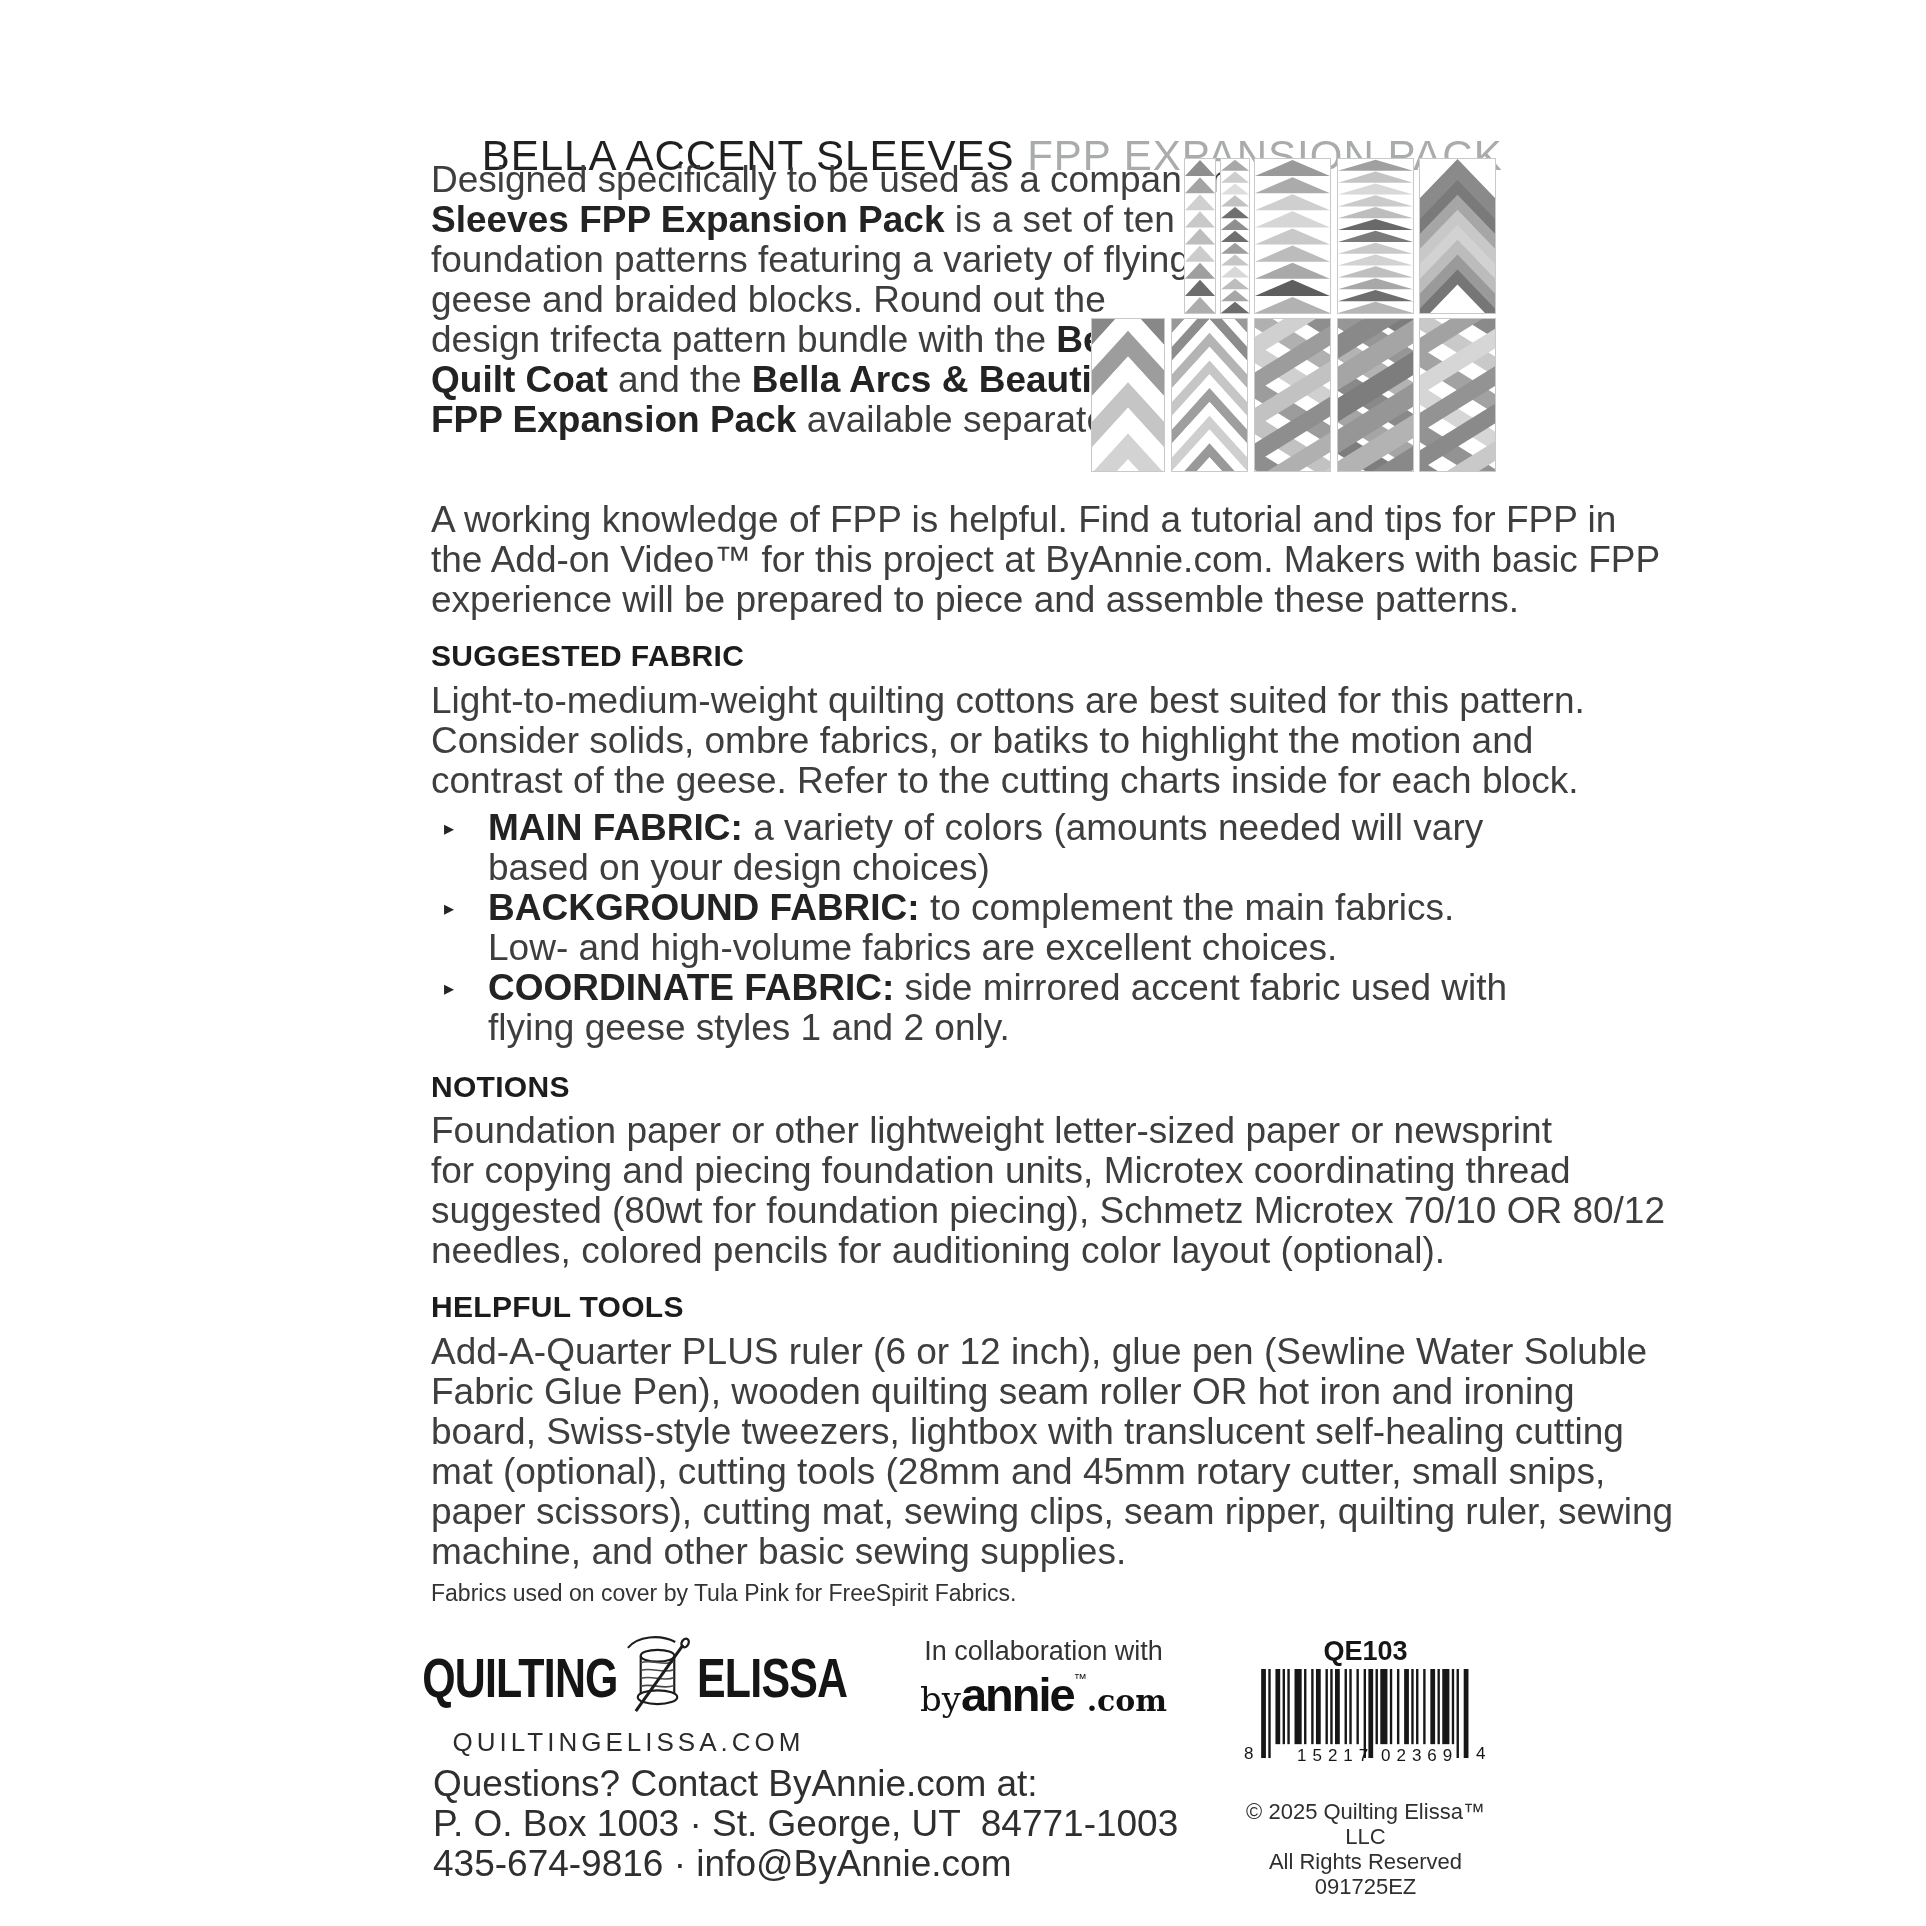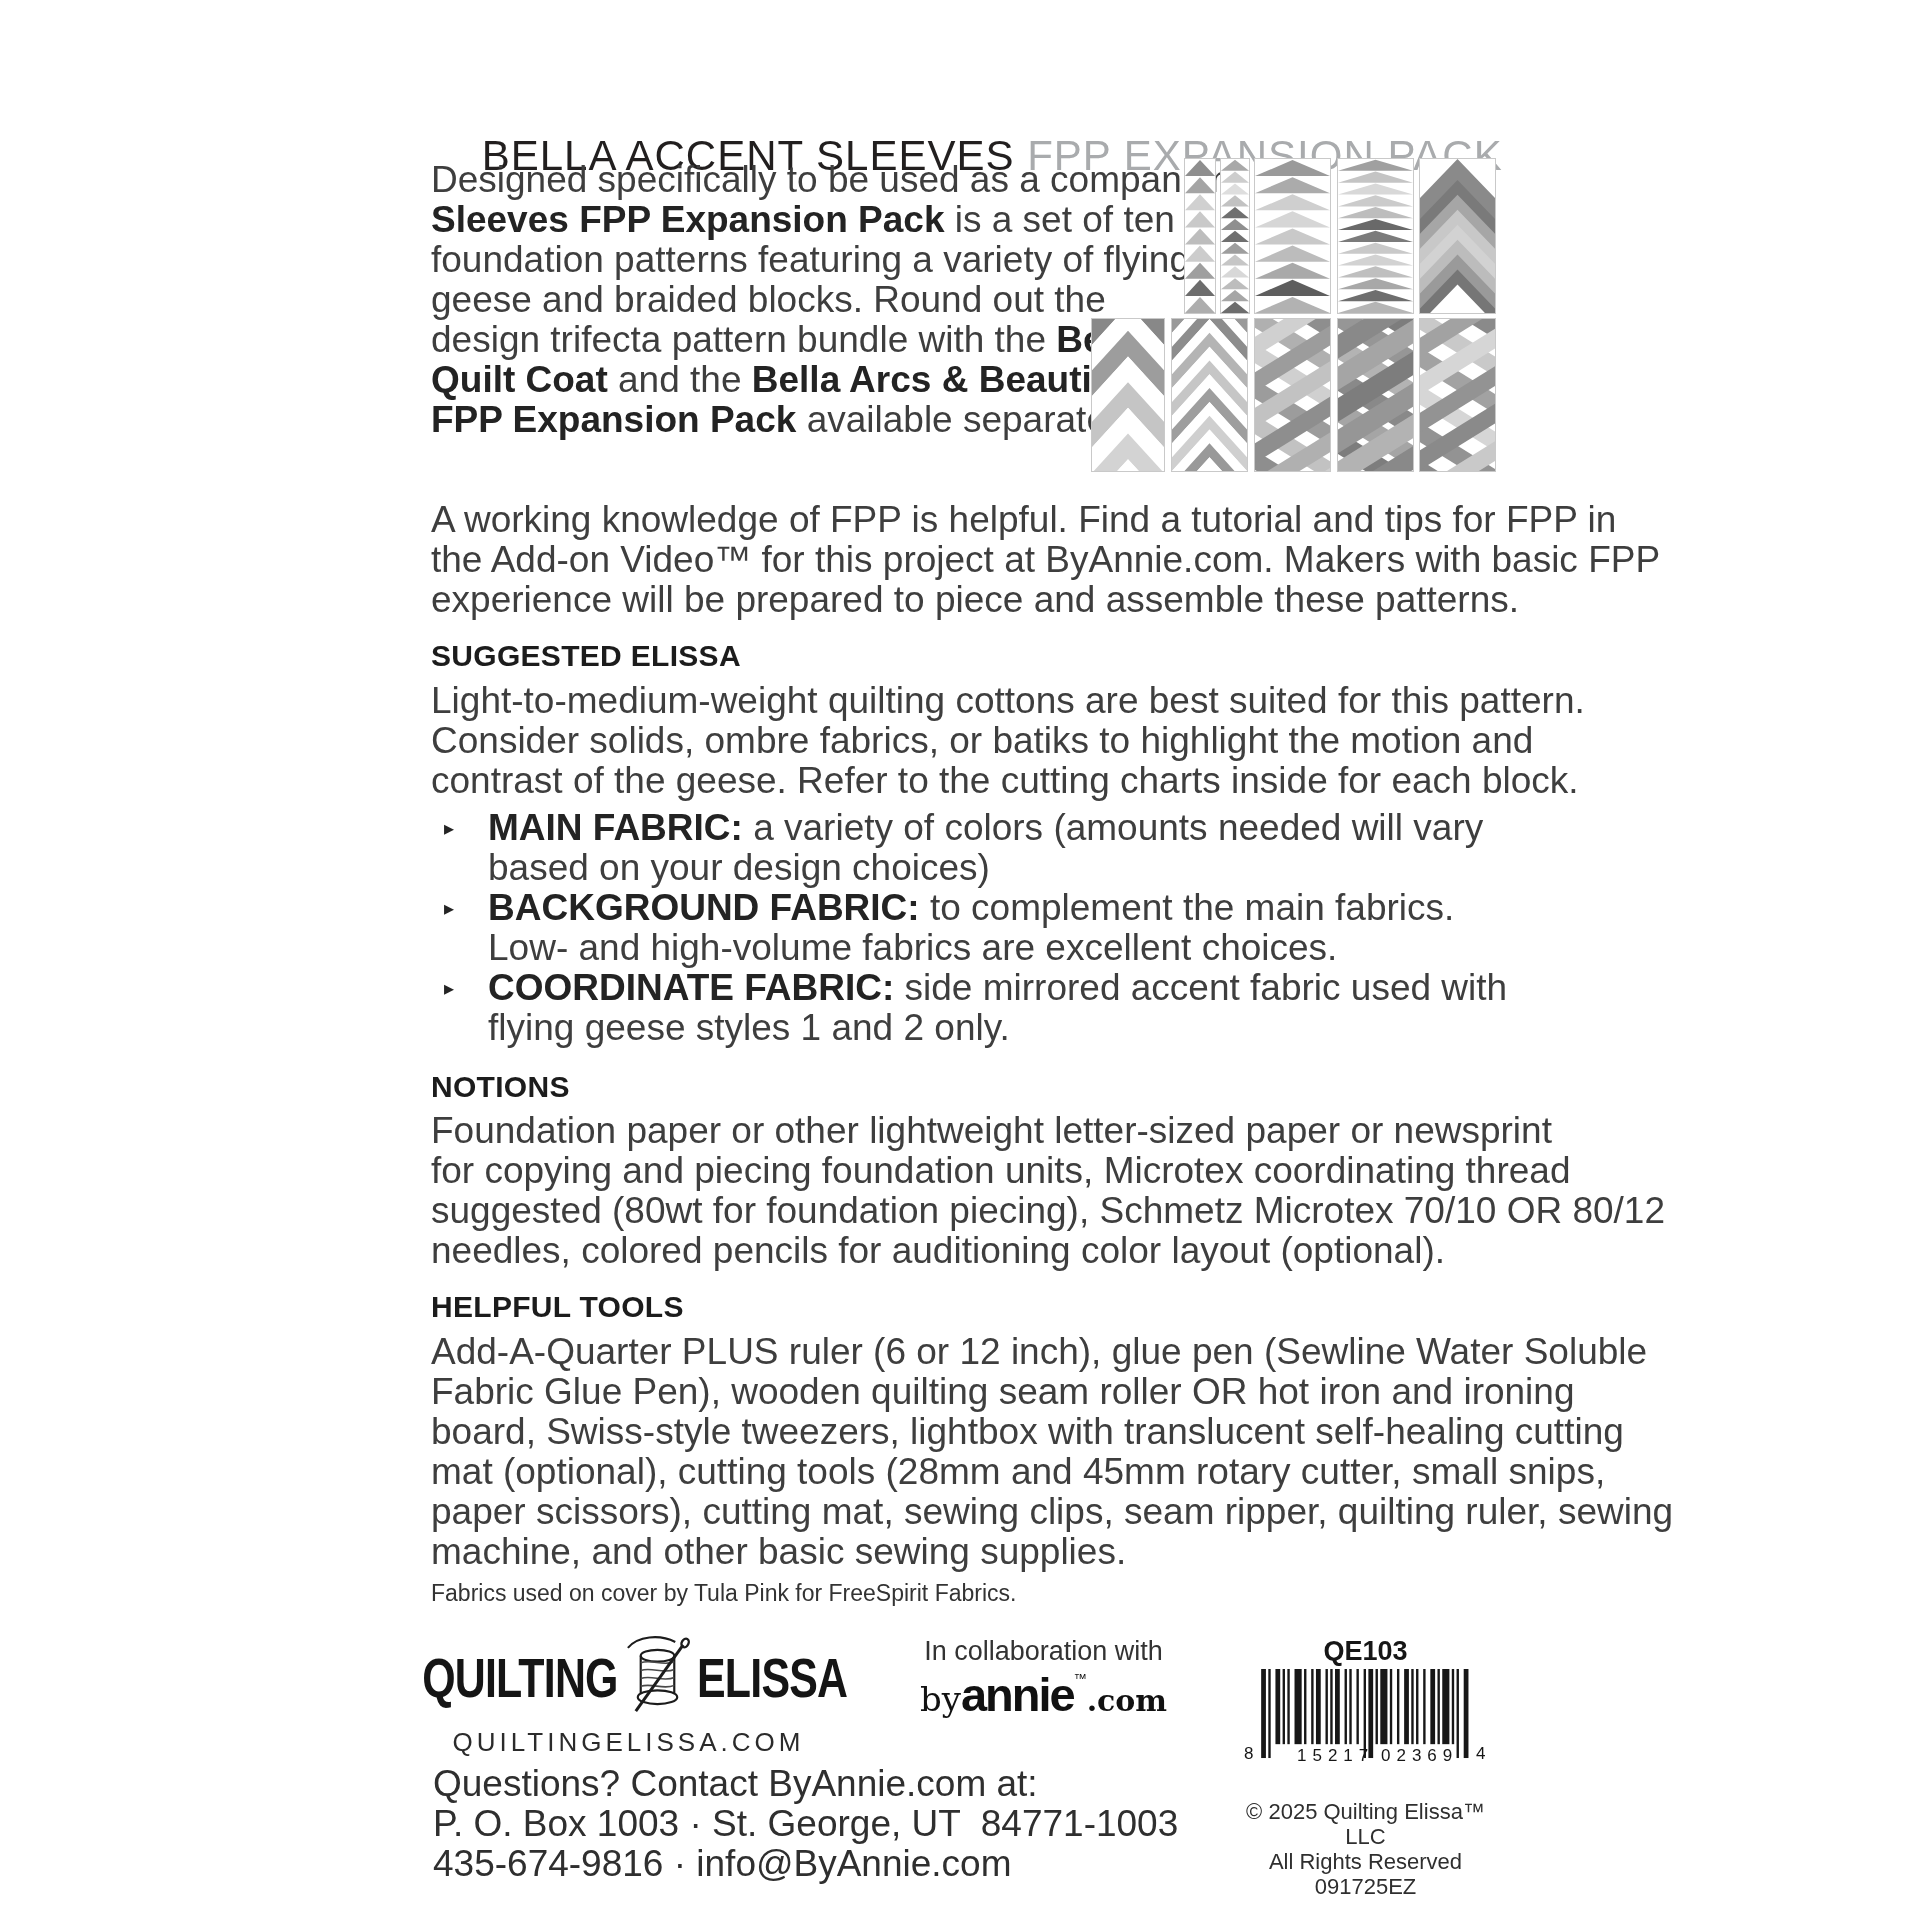--- a/index.html
+++ b/index.html
@@ -239,21 +239,21 @@
         </svg>
       </div>
     </div>
 
   <div class="abs fpp lines">
       <div><span>A working knowledge of FPP is helpful. Find a tutorial and tips for FPP in</span></div>
       <div><span>the Add-on Video™ for this project at ByAnnie.com. Makers with basic FPP</span></div>
       <div><span>experience will be prepared to piece and assemble these patterns.</span></div>
     </div>
 
-  <div class="abs sf-head heading">SUGGESTED ELISSA</div>
+  <div class="abs sf-head heading">SUGGESTED FABRIC</div>
   <div class="abs sf-body lines">
       <div><span>Light-to-medium-weight quilting cottons are best suited for this pattern.</span></div>
       <div><span>Consider solids, ombre fabrics, or batiks to highlight the motion and</span></div>
       <div><span>contrast of the geese. Refer to the cutting charts inside for each block.</span></div>
     </div>
 
   <div class="abs bullets">
     <div class="bullet">
       <span class="marker">▸</span>
       <div class="lines">

